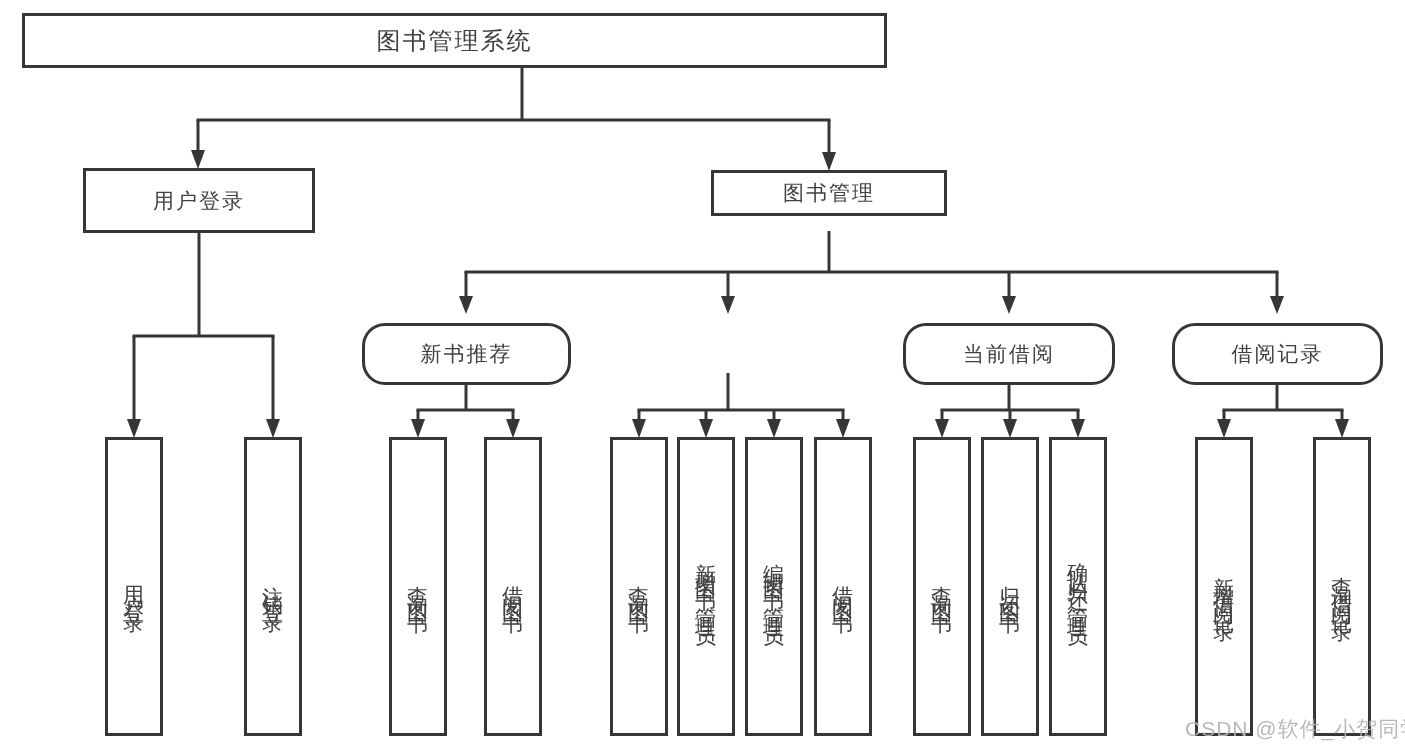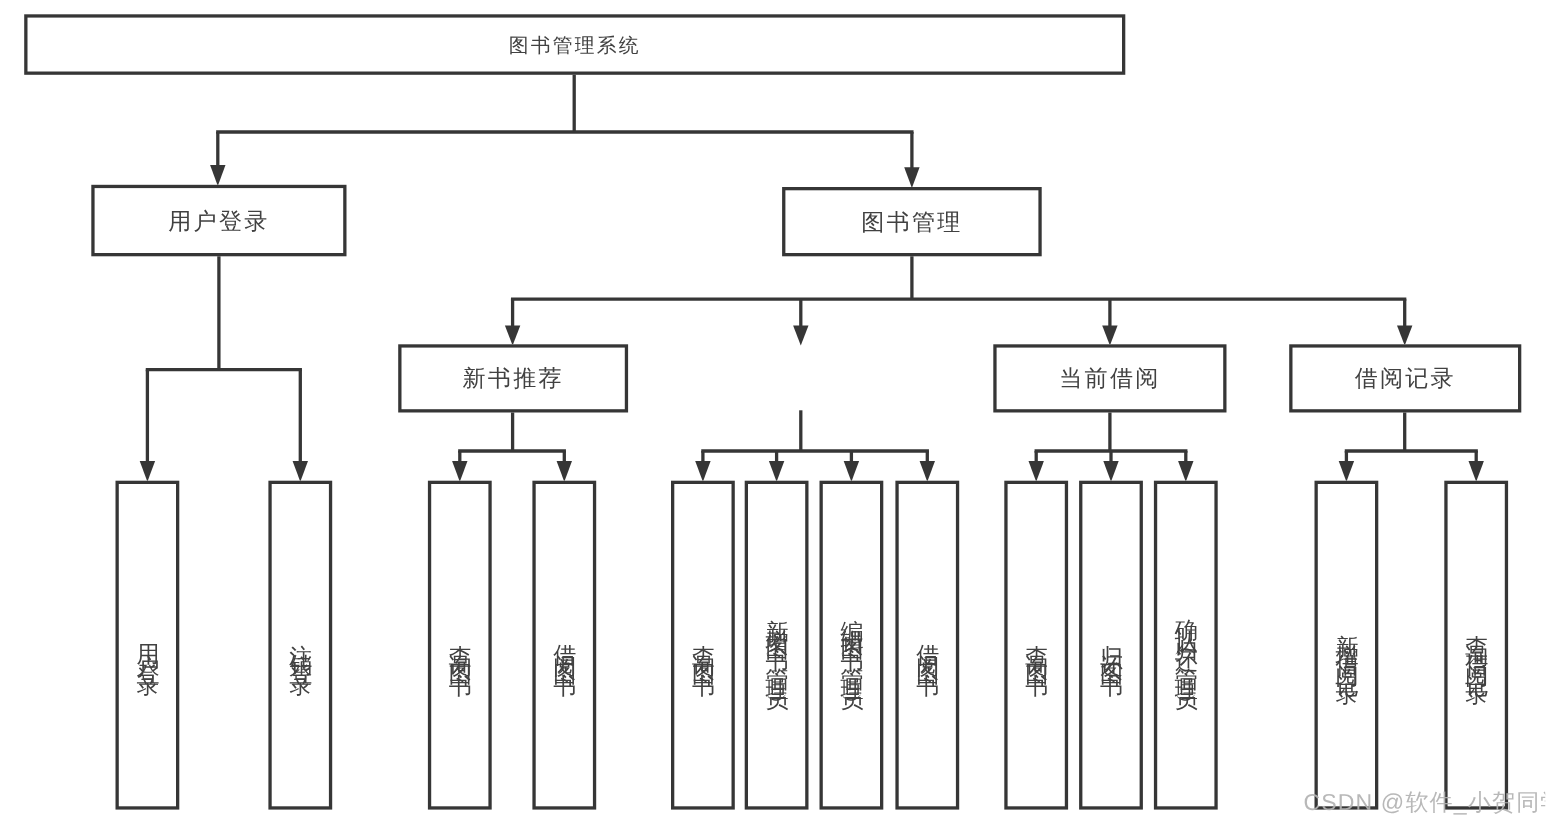--- a/index.html
+++ b/index.html
@@ -7,24 +7,24 @@
   .canvas{
     position:relative;width:1405px;height:747px;background:#ffffff;overflow:hidden;
   }
   .lines{position:absolute;left:0;top:0;z-index:0;}
   .node{
     position:absolute;box-sizing:border-box;background:#ffffff;
     border:3px solid #363636;color:#414141;z-index:1;
     display:flex;align-items:center;justify-content:center;
   }
   .h-node{font-size:21px;letter-spacing:2px;white-space:nowrap;}
-  .root{left:22px;top:13px;width:1001px;height:55px;font-size:18px;}
+  .root{left:22px;top:13px;width:865px;height:55px;font-size:24px;}
   .lv2-login{left:83px;top:168px;width:232px;height:65px;}
-  .lv2-mgmt{left:711px;top:170px;width:236px;height:63px;}
-  .lv3{top:313px;height:62px;}
+  .lv2-mgmt{left:711px;top:170px;width:236px;height:46px;}
+  .lv3{top:323px;height:62px;border-radius:23px;}
   .lv3-newbook{left:362px;width:209px;}
   .lv3-borrow{left:624px;width:208px;}
   .lv3-current{left:903px;width:212px;}
   .lv3-record{left:1172px;width:211px;}
   .leaf{top:437px;width:58px;height:299px;}
   .leaf span{
     writing-mode:vertical-rl;text-orientation:mixed;
     font-size:21px;letter-spacing:9px;line-height:1;color:#414141;
   }
   .lf1{left:105px;}  .lf2{left:244px;}  .lf3{left:389px;}  .lf4{left:484px;}

